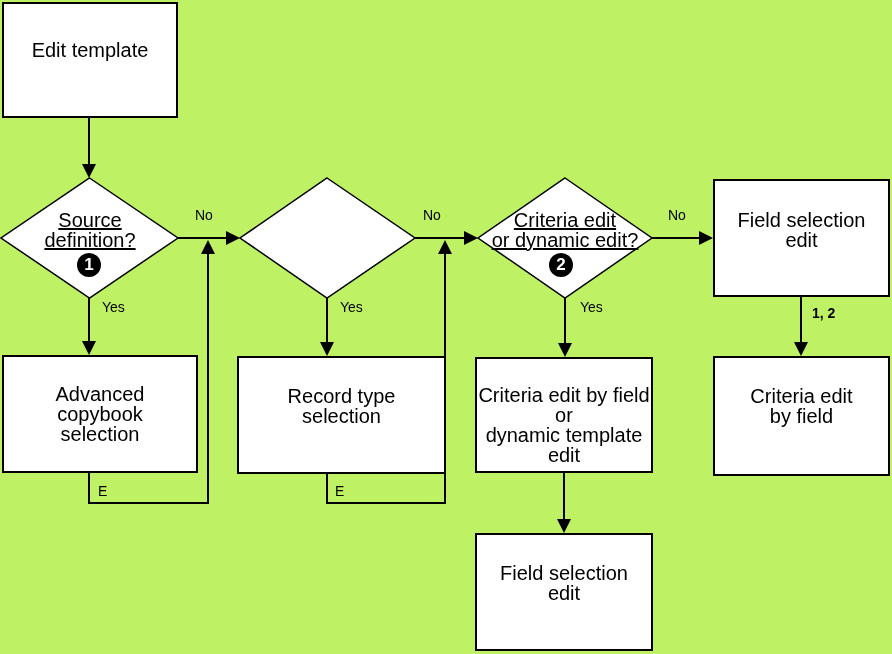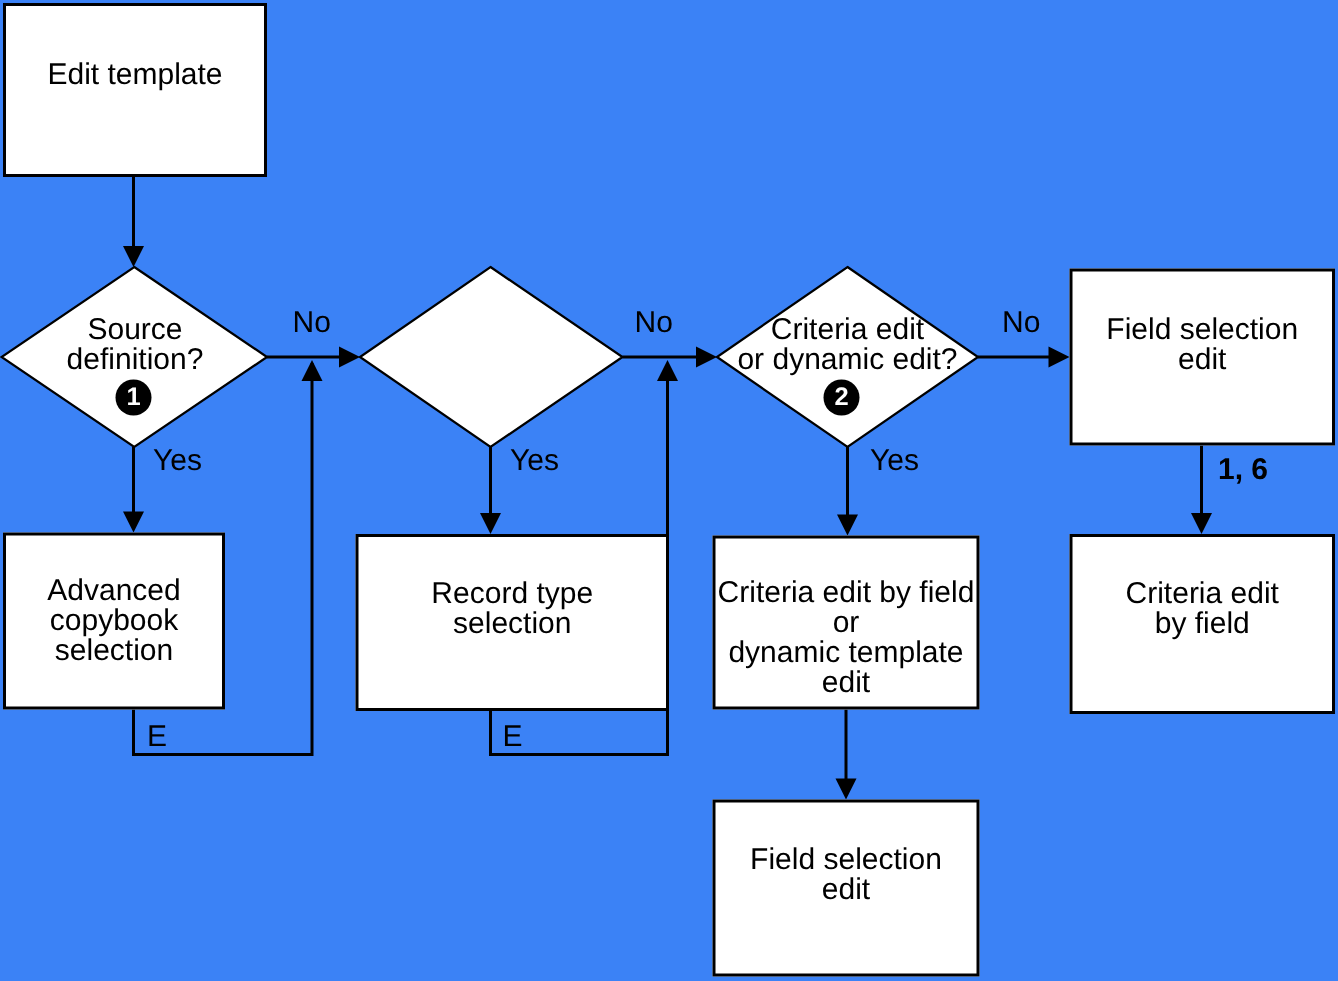--- a/index.html
+++ b/index.html
@@ -4,21 +4,21 @@
 <style>
   html, body {
     margin: 0;
     padding: 0;
     background: #ffffff;
   }
   #stage {
     position: relative;
     width: 892px;
     height: 654px;
-    background: #3b82f6;
+    background: #bef264;
     font-family: "Liberation Sans", sans-serif;
     color: #000000;
     overflow: hidden;
   }
   #connector-layer {
     position: absolute;
     left: 0; top: 0;
     width: 892px; height: 654px;
   }
   .box {
@@ -33,24 +33,25 @@
   }
   .node-label, .diamond-label {
     font-size: 20px;
     line-height: 20px;
     white-space: pre-line;
     text-align: center;
   }
   .diamond-label {
     position: absolute;
     width: 170px;
+    text-decoration: underline;
   }
   .edge-label {
     position: absolute;
-    font-size: 20px;
+    font-size: 14px;
     line-height: 20px;
     white-space: nowrap;
   }
   .edge-label.bold {
     font-weight: bold;
   }
   .badge {
     position: absolute;
     width: 24px;
     height: 24px;
@@ -103,21 +104,21 @@
 
   <div class="box" style="left:2px; top:2px; width:176px; height:116px; padding-bottom:20px;">
     <span class="node-label">Edit template</span>
   </div>
 
   <div class="box" style="left:713px; top:179px; width:177px; height:118px; padding-bottom:17px;">
     <span class="node-label">Field selection
 edit</span>
   </div>
 
-  <div class="box" style="left:2px; top:355px; width:148px; height:118px;">
+  <div class="box" style="left:2px; top:355px; width:196px; height:118px;">
     <span class="node-label">Advanced
 copybook
 selection</span>
   </div>
 
   <div class="box" style="left:237px; top:356px; width:209px; height:118px; padding-bottom:19px;">
     <span class="node-label">Record type
 selection</span>
   </div>
 
@@ -147,15 +148,15 @@
   <div class="badge" style="left:549px; top:253px;">2</div>
 
   <div class="edge-label" style="left:195px; top:205px;">No</div>
   <div class="edge-label" style="left:423px; top:205px;">No</div>
   <div class="edge-label" style="left:668px; top:205px;">No</div>
   <div class="edge-label" style="left:102px; top:297px;">Yes</div>
   <div class="edge-label" style="left:340px; top:297px;">Yes</div>
   <div class="edge-label" style="left:580px; top:297px;">Yes</div>
   <div class="edge-label" style="left:98px; top:481px;">E</div>
   <div class="edge-label" style="left:335px; top:481px;">E</div>
-  <div class="edge-label bold" style="left:812px; top:303px;">1, 6</div>
+  <div class="edge-label bold" style="left:812px; top:303px;">1, 2</div>
 
 </div>
 
 </body></html>

